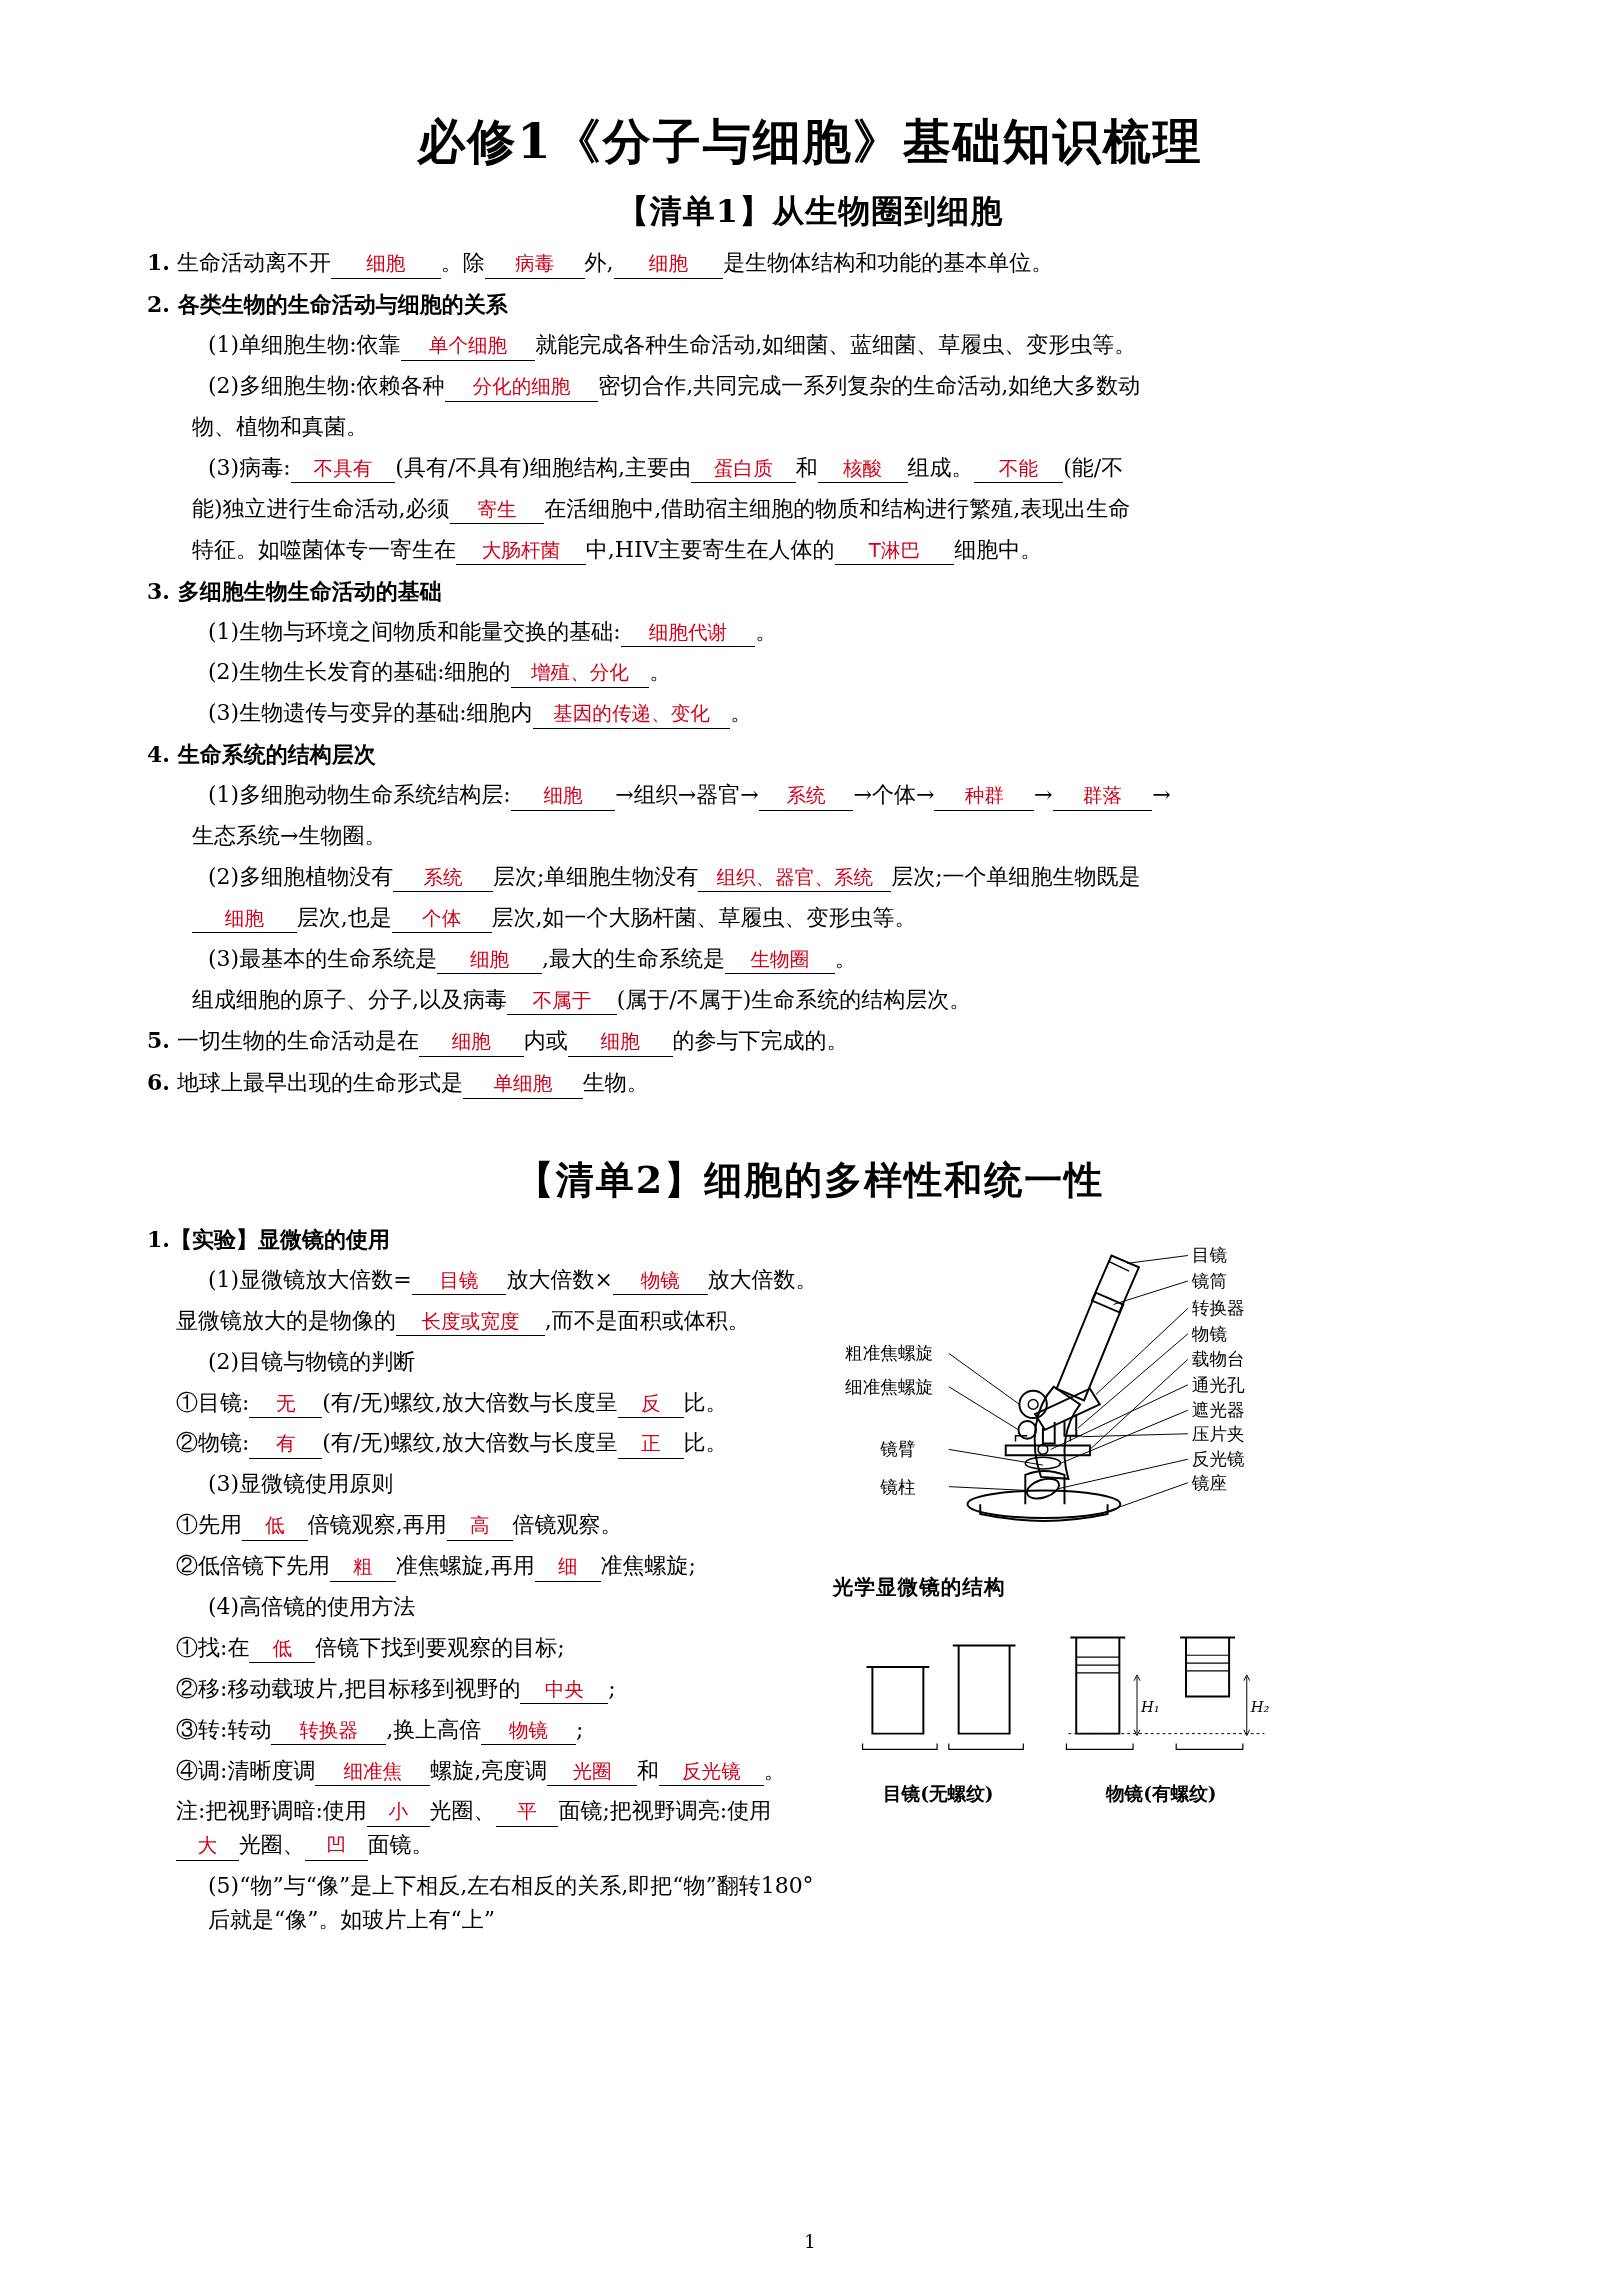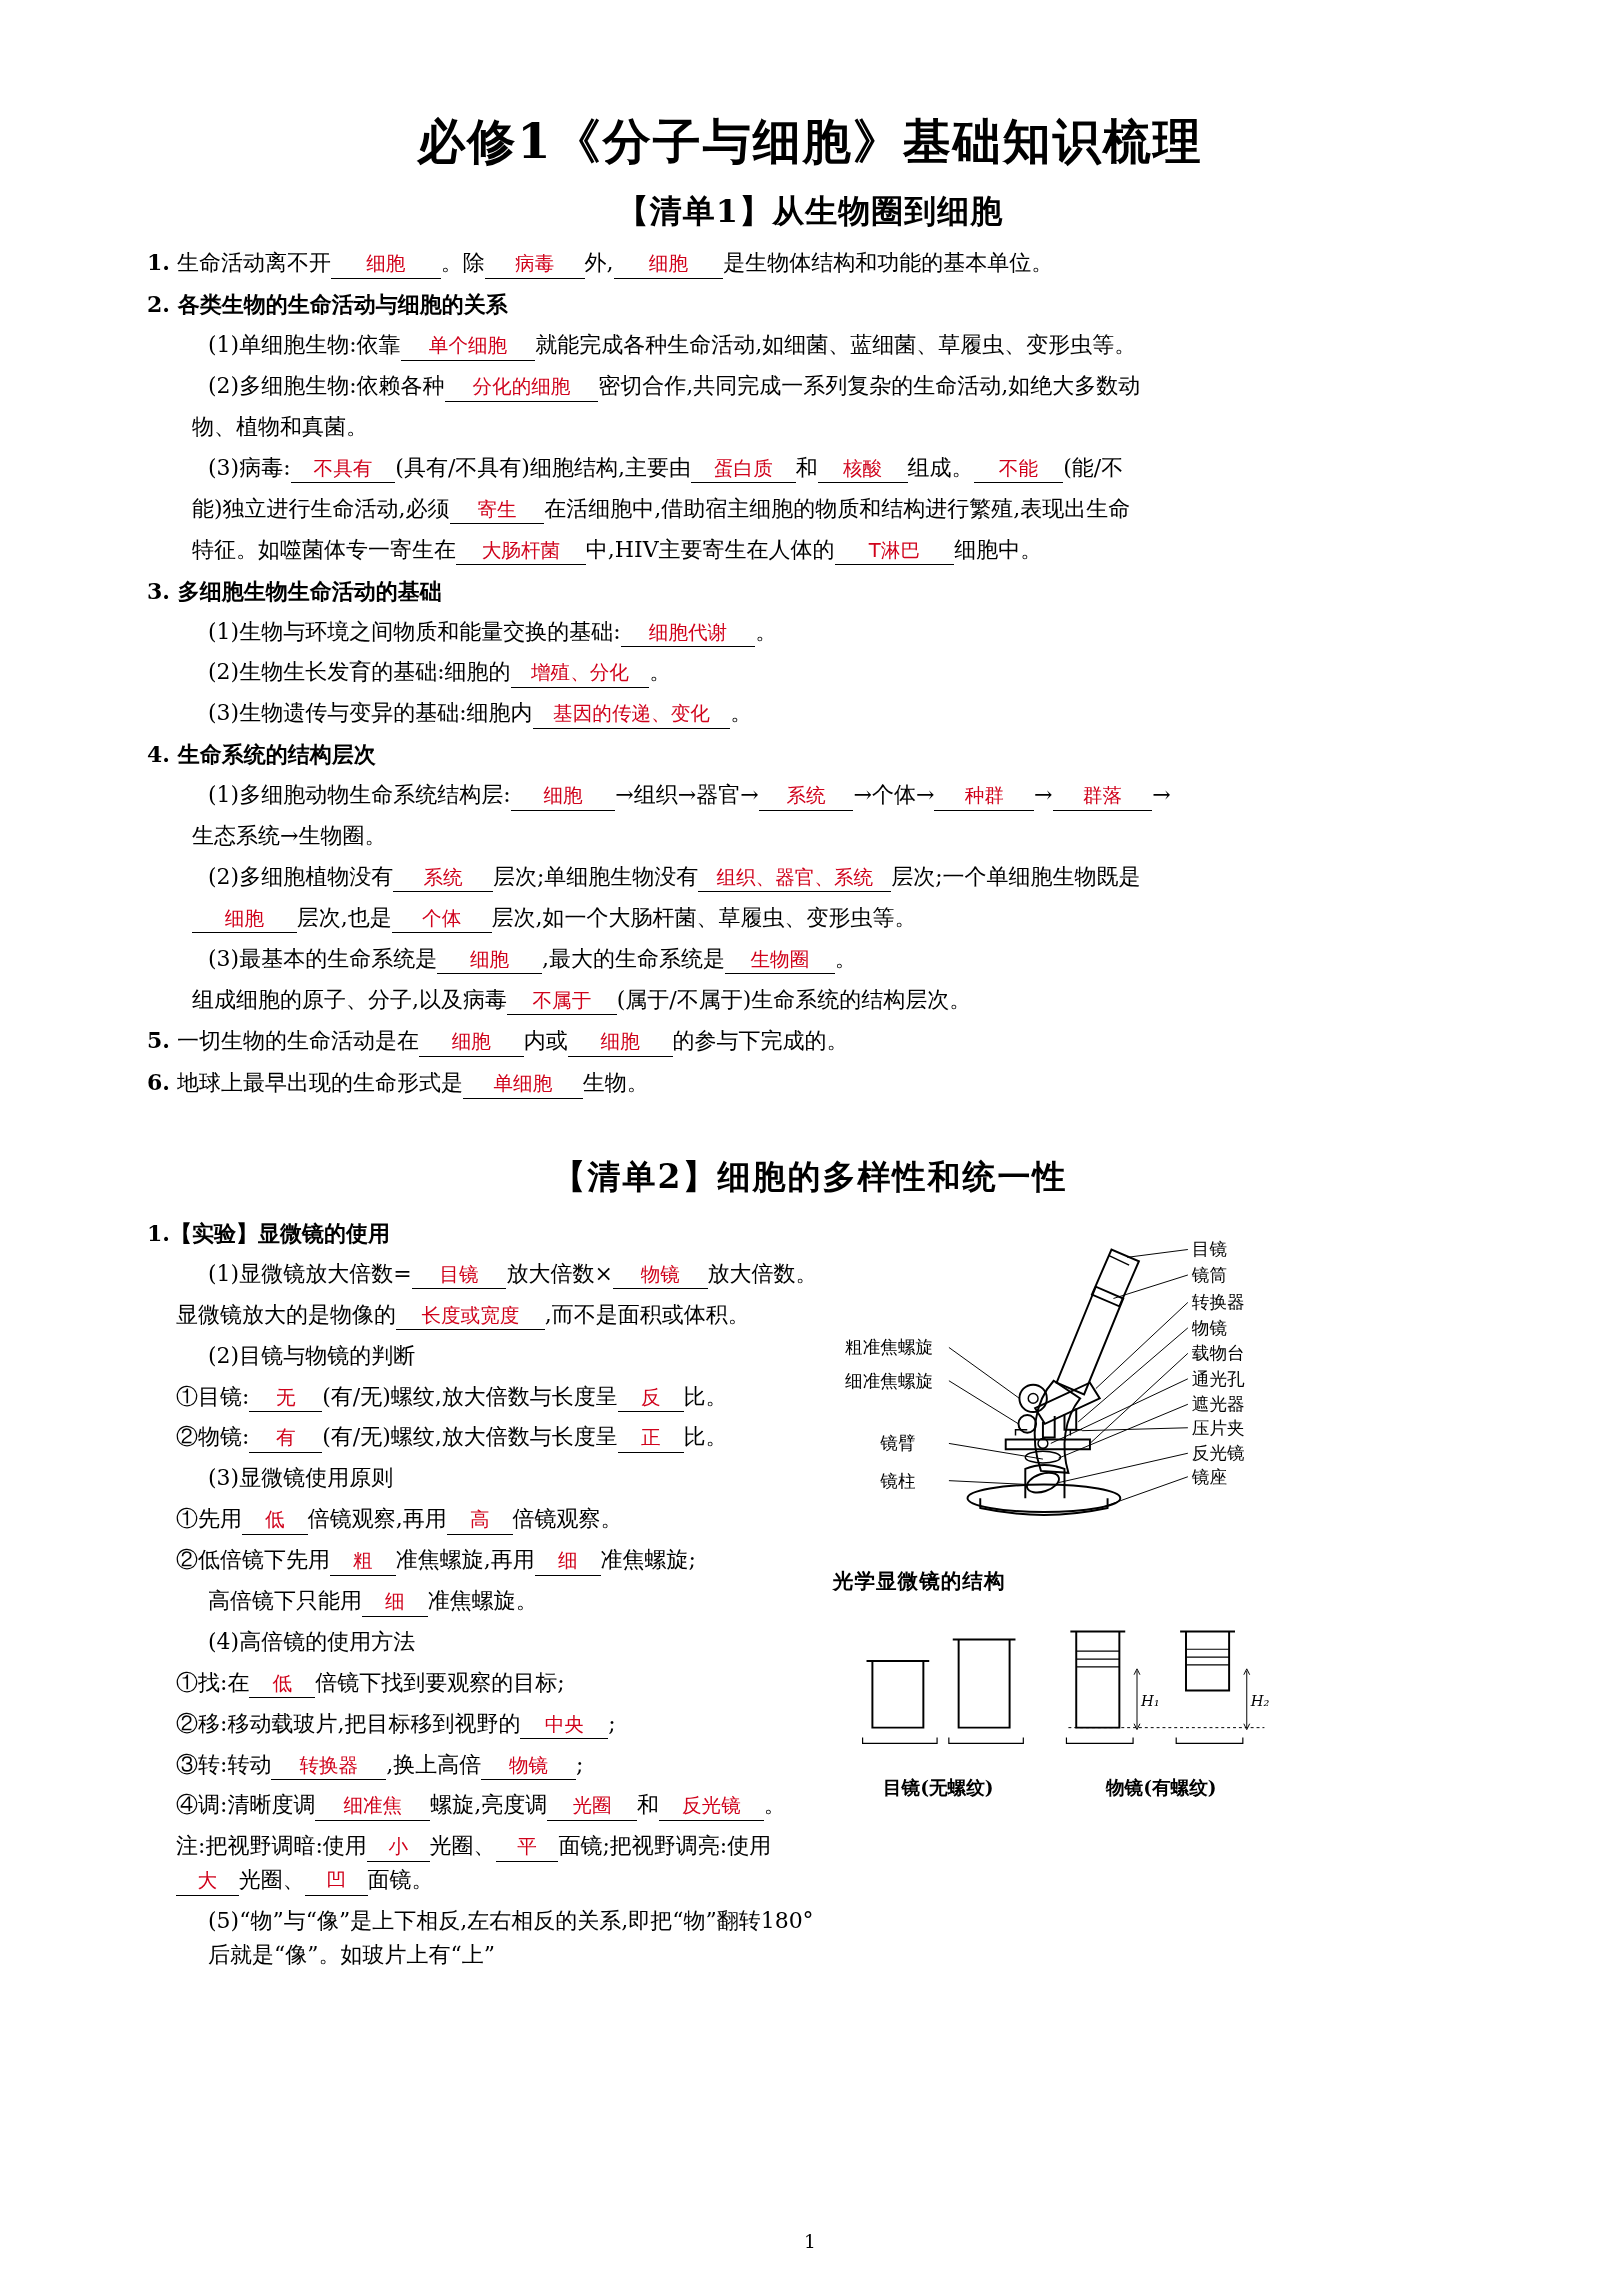--- a/index.html
+++ b/index.html
@@ -26,21 +26,21 @@
   }
   .section-title{
     text-align:center;
     font-size:32px;
     font-weight:bold;
     margin:15.7px 0 11.8px 0;
     letter-spacing:1px;
   }
   .section-title-2{
     text-align:center;
-    font-size:33px;
+    font-size:38px;
     font-weight:bold;
     margin:55px 0 15.7px 0;
     letter-spacing:2px;
   }
   p{margin:0 0 6.9px 0;}
   .line{
     font-size:22px;
     line-height:34px;
   }
   .lvl0{margin-left:0;}
@@ -179,23 +179,20 @@
       <p class="line" style="margin-left:29px">
         <span>②物镜:</span><span class="ans" style="width:61px">有</span><span>(有/无)螺纹,放大倍数与长度呈</span><span class="ans" style="width:54px">正</span><span>比。</span>
       </p>
       <p class="line lvl1">(3)显微镜使用原则</p>
       <p class="line" style="margin-left:29px">
         <span>①先用</span><span class="ans" style="width:54px">低</span><span>倍镜观察,再用</span><span class="ans" style="width:54px">高</span><span>倍镜观察。</span>
       </p>
       <p class="line" style="margin-left:29px">
         <span>②低倍镜下先用</span><span class="ans" style="width:54px">粗</span><span>准焦螺旋,再用</span><span class="ans" style="width:54px">细</span><span>准焦螺旋;</span>
       </p>
-      <p class="line" style="margin-left:61px">
-        <span>高倍镜下只能用</span><span class="ans" style="width:54px">细</span><span>准焦螺旋。</span>
-      </p>
       <p class="line lvl1">(4)高倍镜的使用方法</p>
       <p class="line" style="margin-left:29px">
         <span>①找:在</span><span class="ans" style="width:54px">低</span><span>倍镜下找到要观察的目标;</span>
       </p>
       <p class="line" style="margin-left:29px">
         <span>②移:移动载玻片,把目标移到视野的</span><span class="ans" style="width:76px">中央</span><span>;</span>
       </p>
       <p class="line" style="margin-left:29px">
         <span>③转:转动</span><span class="ans" style="width:103px">转换器</span><span>,换上高倍</span><span class="ans" style="width:83px">物镜</span><span>;</span>
       </p>

